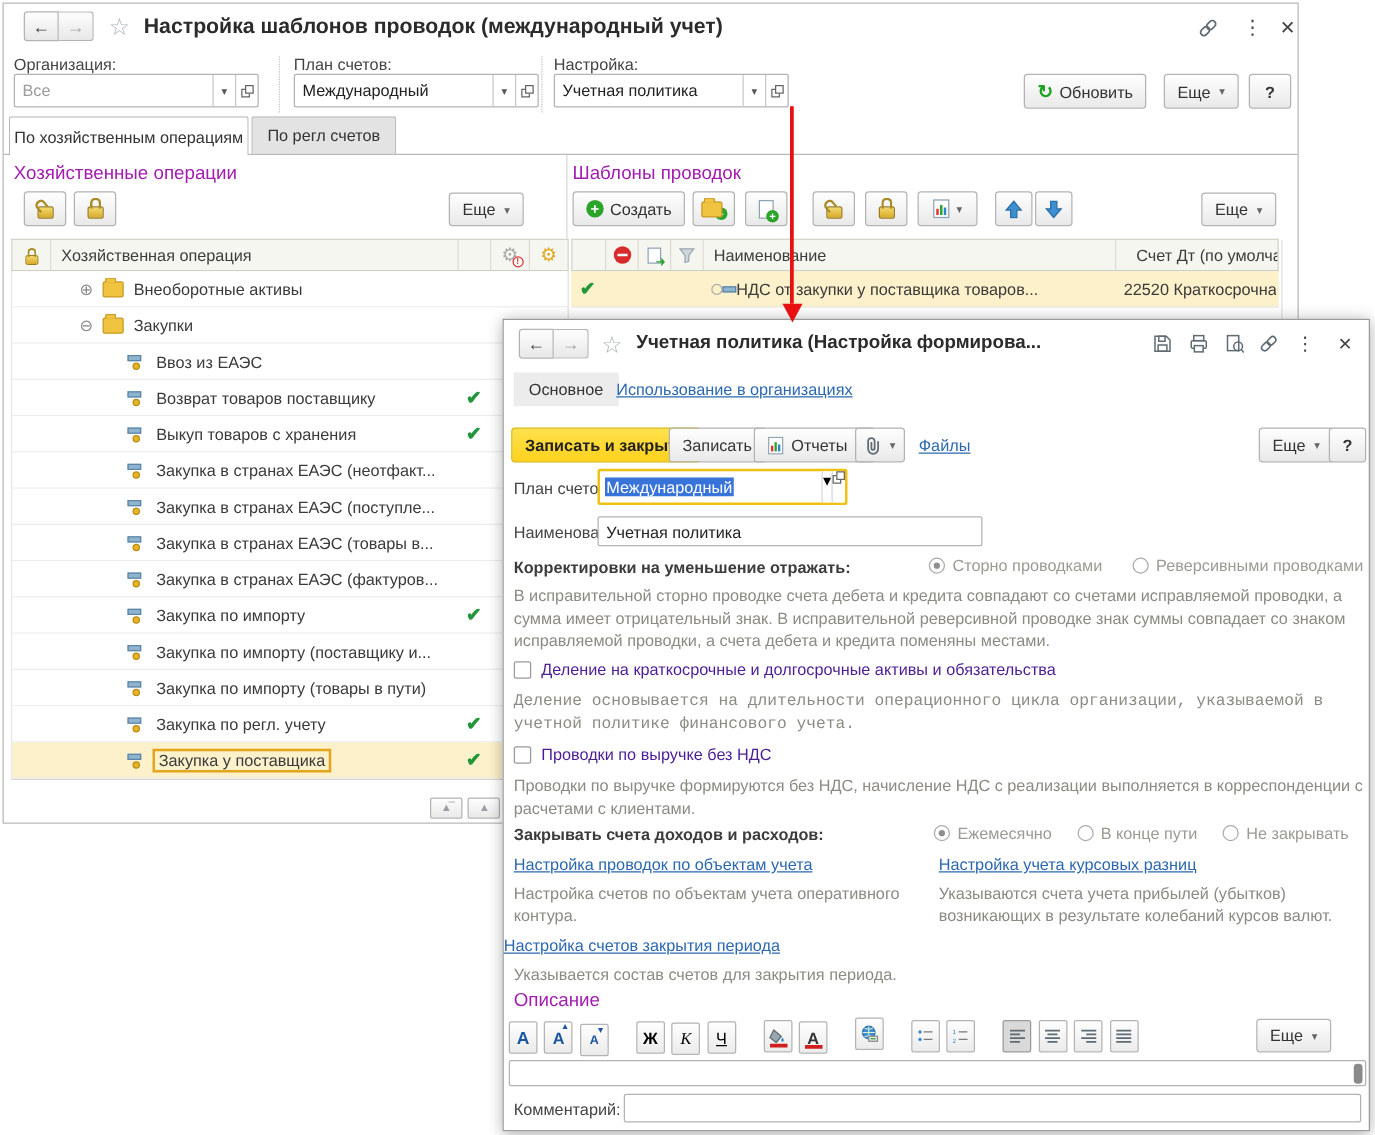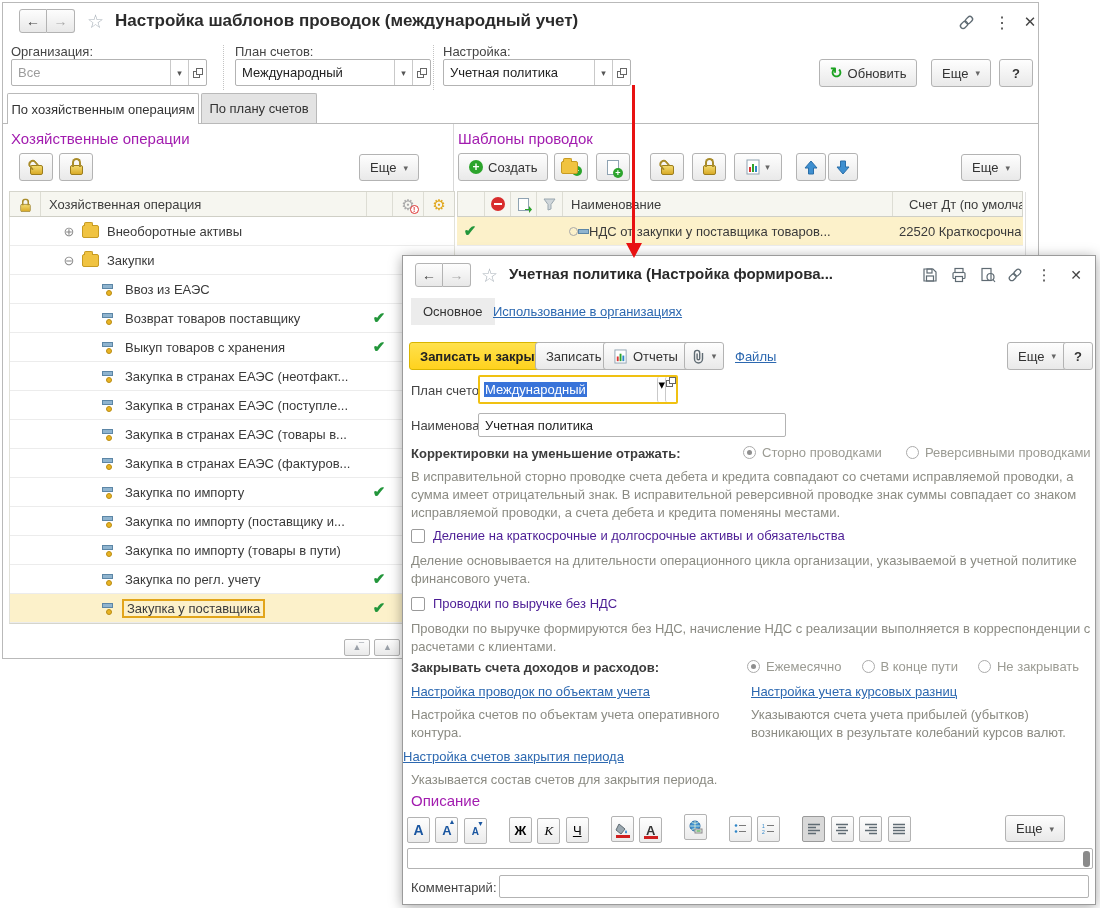--- a/index.html
+++ b/index.html
@@ -152,21 +152,21 @@
       <span class="caret">▾</span>
   </div>
   <div class="abs btn" style="left:996px; top:56px; width:34px; font-weight:bold;">
       <span>?</span>
     </div>
 
   <div class="tab active" style="left:4px; top:90px; width:192px;">
       <span>По хозяйственным операциям</span>
     </div>
   <div class="tab inactive" style="left:198px; top:90px; width:116px;">
-      <span>По плану счетов</span>
+      <span>По регл счетов</span>
     </div>
   <div class="frame-top" style="top:120px;"></div>
   <div class="abs" style="left:450px; top:121px; height:133px; border-left:1px solid #d8d8d8;"></div>
 
   <div class="abs greenhead" style="left:8px; top:127px;">Хозяйственные операции</div>
   <div class="abs icbtn" style="left:16px; top:150px;">
       <span class="lockbody">
         <span class="shackle open"></span>
       </span>
     </div>
@@ -579,21 +579,21 @@
     <span class="gtext">Сторно проводками</span>
     <span class="radio" style="margin-left:18px;"></span>
     <span class="gtext">Реверсивными проводками</span>
   </div>
   <div class="abs note" style="left:8px; top:212px; width:680px;">В исправительной сторно проводке счета дебета и кредита совпадают со счетами исправляемой проводки, а сумма имеет отрицательный знак. В исправительной реверсивной проводке знак суммы совпадает со знаком исправляемой проводки, а счета дебета и кредита поменяны местами.</div>
 
   <div class="abs cbrow" style="left:8px; top:272px;">
     <span class="cbox"></span>
     <span>Деление на краткосрочные и долгосрочные активы и обязательства</span>
   </div>
-  <div class="abs note" style="left:8px; top:296px; width:680px;">Деление основывается на длительности операционного цикла организации, указываемой в учетной политике финансового учета.</div>
+  <div class="abs note" style="left:8px; top:296px; width:680px;font-family:Liberation Mono, monospace;">Деление основывается на длительности операционного цикла организации, указываемой в учетной политике финансового учета.</div>
 
   <div class="abs cbrow" style="left:8px; top:340px;">
     <span class="cbox"></span>
     <span>Проводки по выручке без НДС</span>
   </div>
   <div class="abs note" style="left:8px; top:364px; width:680px;">Проводки по выручке формируются без НДС, начисление НДС с реализации выполняется в корреспонденции с расчетами с клиентами.</div>
 
   <div class="abs boldlab" style="left:8px; top:404px;">Закрывать счета доходов и расходов:</div>
   <div class="abs" style="left:344px; top:403px; display:flex; align-items:center; gap:6px;">
     <span class="radio on"></span>

